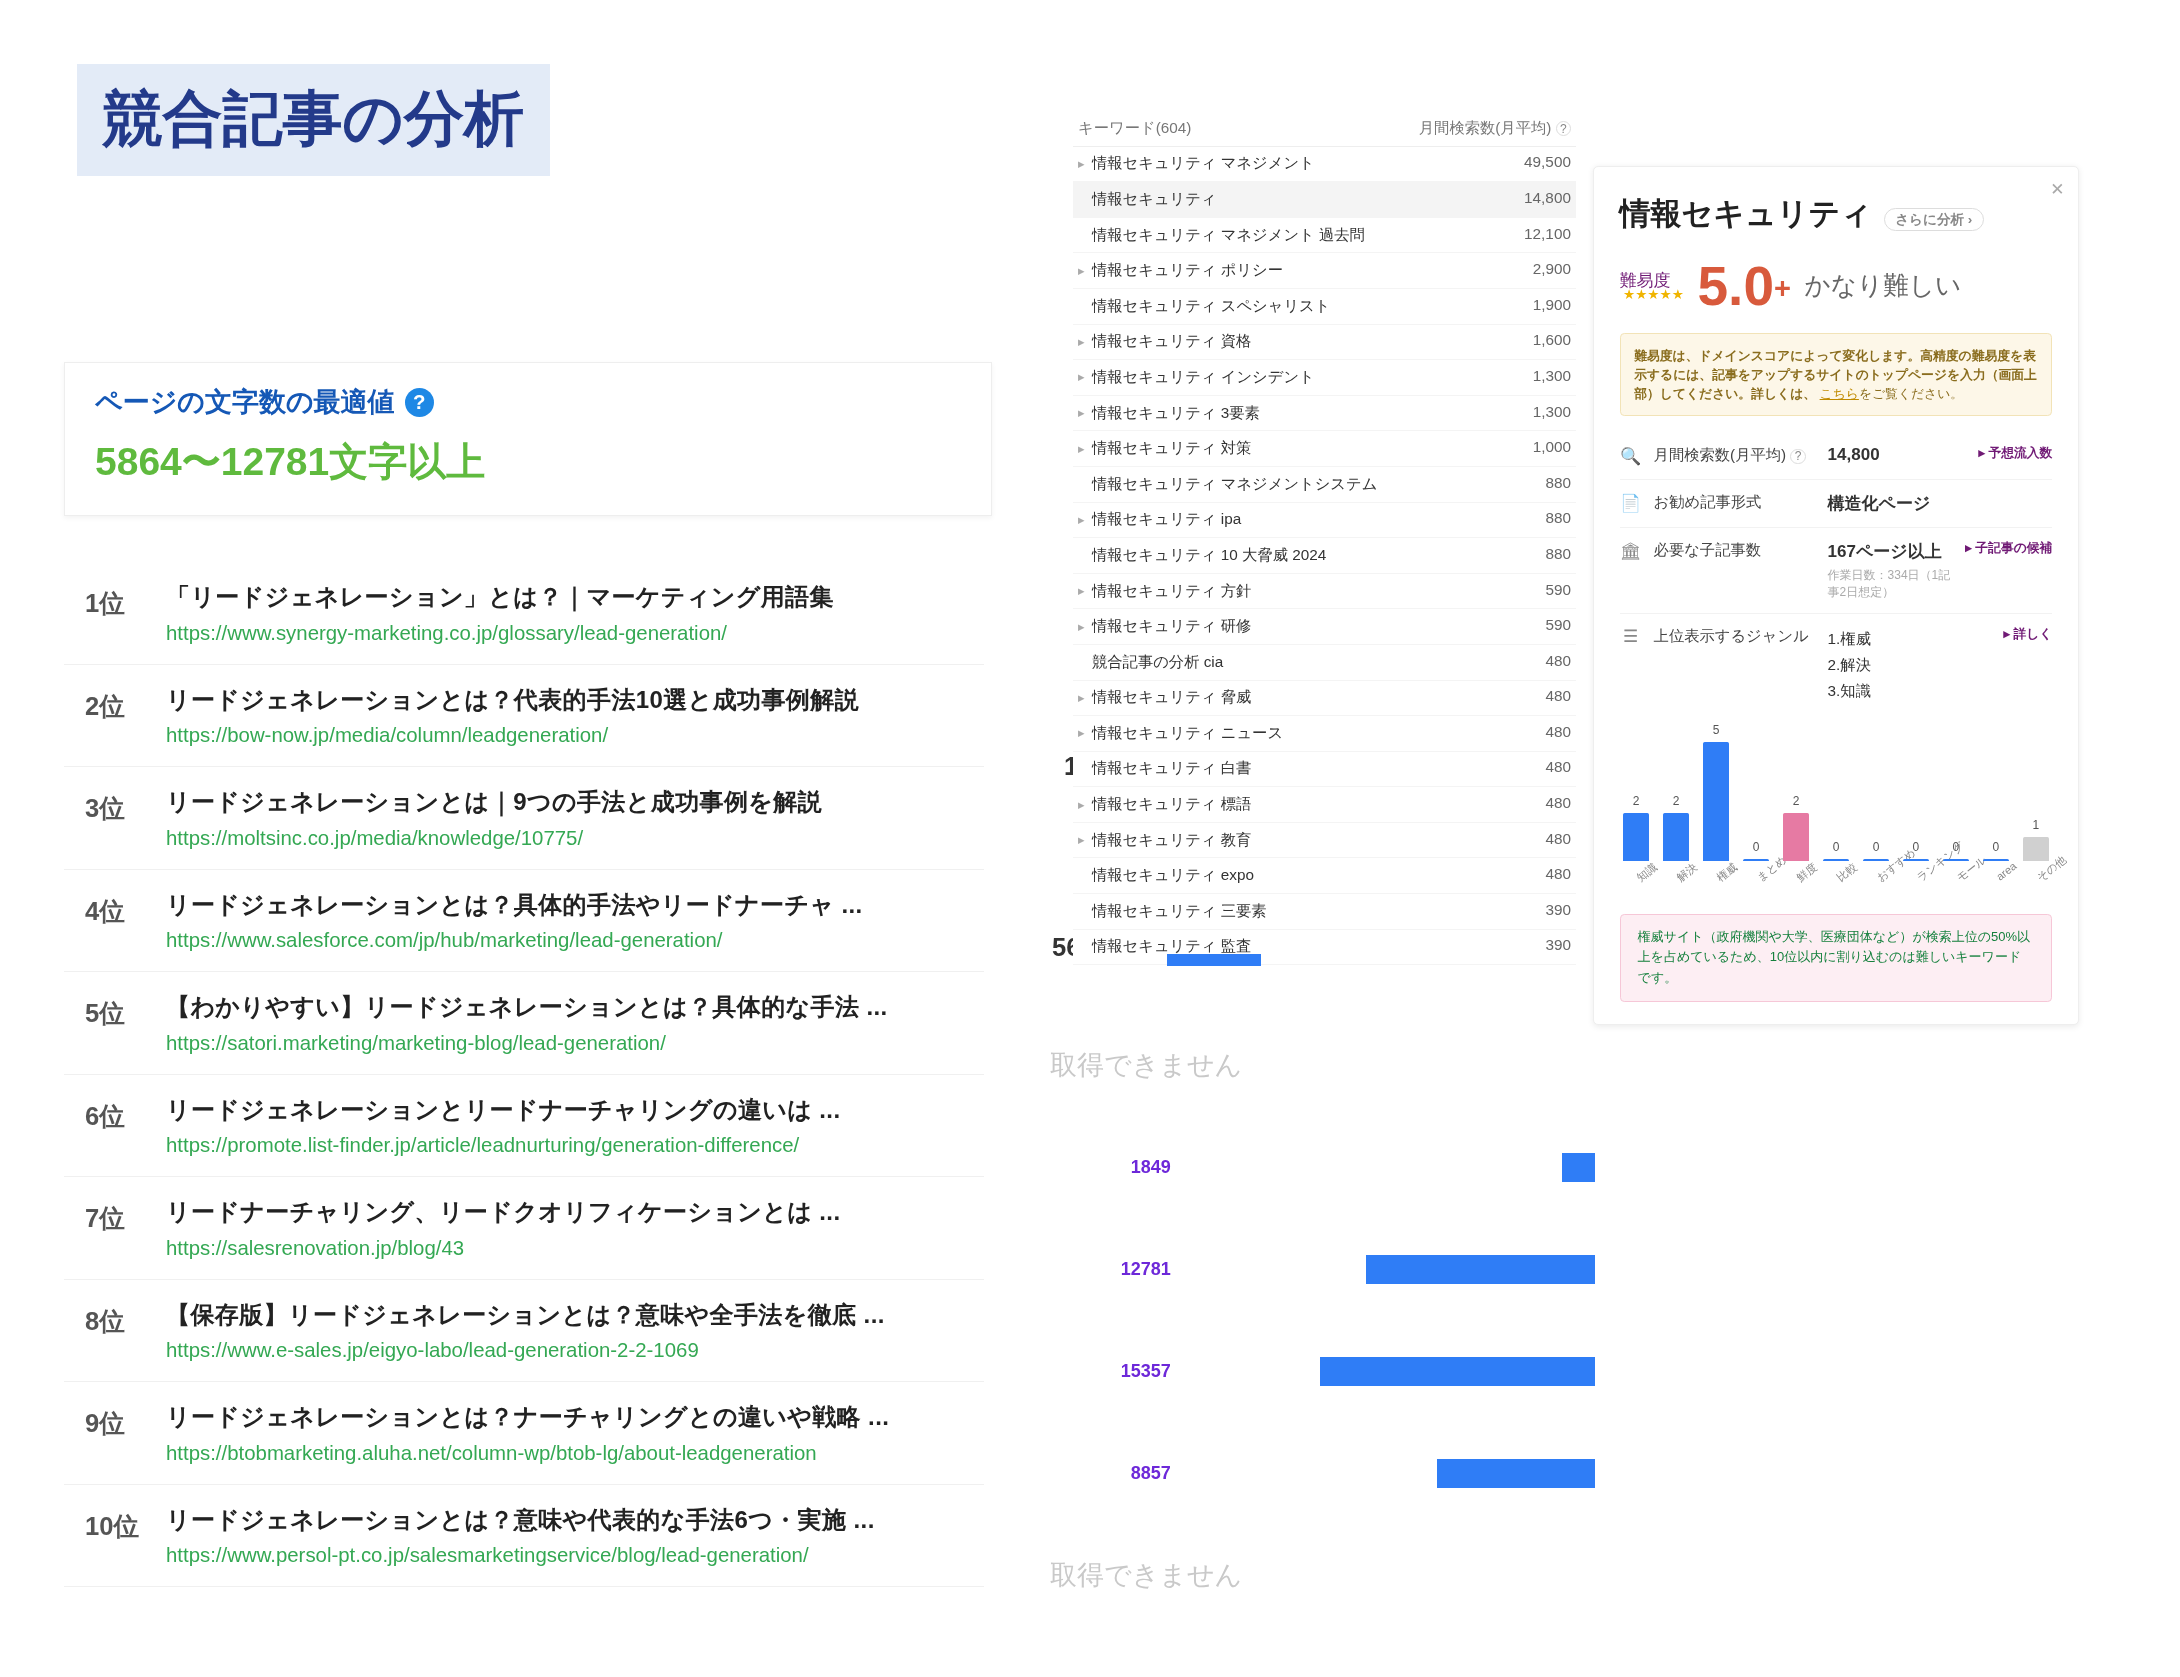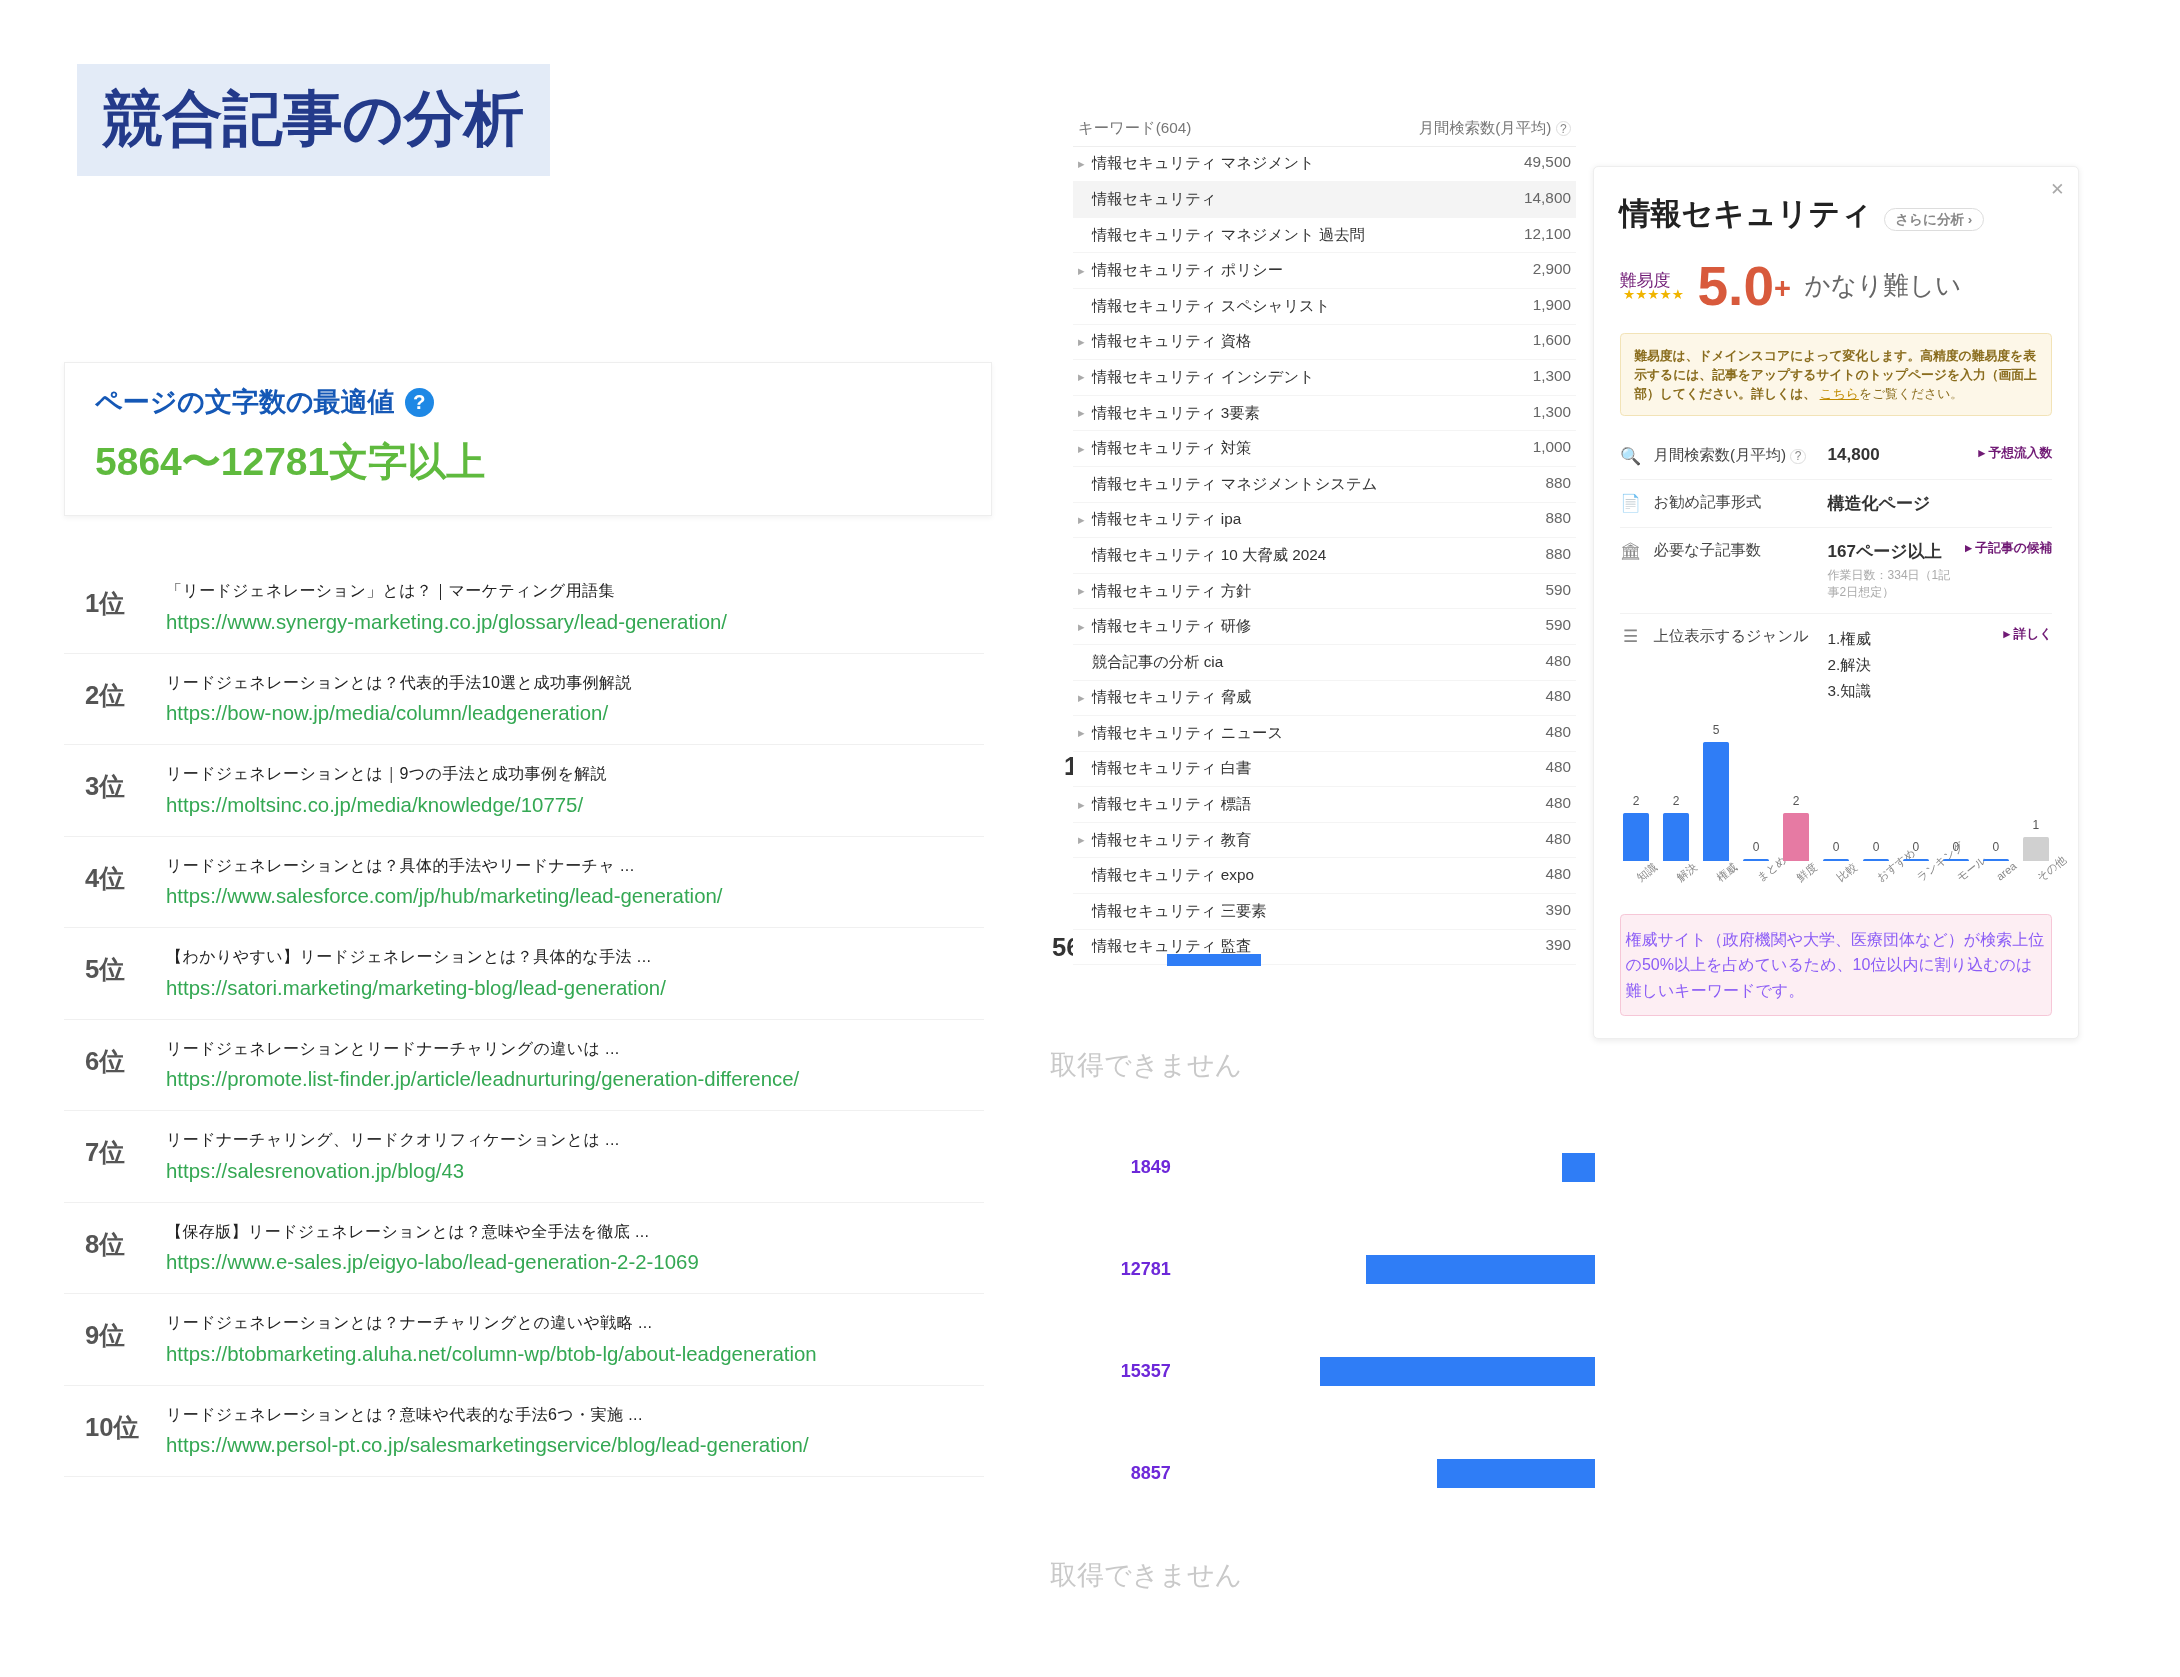--- a/index.html
+++ b/index.html
@@ -29,21 +29,21 @@
     padding: 21px 30px 25.6px 30px;
     background:#fff;
   }
   .wc-title { color:#1558b6; font-weight:700; font-size:27px; display:flex; align-items:center; gap:10.2px;}
   .wc-title .q { width:29px;height:29px;border-radius:50%;background:#1e88e5;color:#fff;display:inline-flex;align-items:center;justify-content:center;font-size:20.4px;font-weight:700;}
   .wc-value { color:#5fba3e; font-weight:800; font-size:39px; margin-top:15.3px;}
   .rankings { position:absolute; left:64px; top:562px; width:920px;}
   .rank-row { display:flex; align-items:flex-start; padding:19px 0; border-bottom:0.9px solid #f0f0f0;}
   .rank-pos { width:102px; font-size:25.6px; font-weight:600; color:#555; padding-top:5.1px; padding-left:21px;}
   .rank-body { flex:1; }
-  .rank-title { font-size:16px; font-weight:400; color:#222; letter-spacing:0.4px;}
+  .rank-title { font-size:24px; font-weight:700; color:#222; letter-spacing:0.4px;}
   .rank-url { font-size:20.4px; color:#34a853; margin-top:8.5px; word-break:break-all;}
   .bars-col { position:absolute; left:1050px; top:1014px; width:545px;}
   .bar-row { height:102px; display:flex; align-items:center; font-size:18px; font-weight:600; color:#6d28d9;justify-content:space-between; }
   .bar-row.na { color:#c9c9c9; font-weight:500; font-size:27px; justify-content:flex-start;}
   .bar-val { width:136px; text-align:right; padding-right:15.3px;}
   .bar-bar { height:29px; background:#2f7df6;}
   
   .kw-panel { position:absolute; left:1073px; top:111px; width:503px; background:#fff;}
   .kw-head { display:flex; justify-content:space-between; padding:6.8px 5.1px; color:#777; font-size:15.3px; border-bottom:0.9px solid #eee;}
   .kw-row { display:flex; justify-content:space-between; padding:6.8px 5.1px 6.8px 19px; font-size:15.3px; color:#333; border-bottom:0.9px solid #f4f4f4; position:relative;}
@@ -75,21 +75,21 @@
   .metric-hint { color:#888; font-size:12px; border:0.9px solid #ddd; border-radius:50%; width:15.3px;height:15.3px;display:inline-flex;align-items:center;justify-content:center;}
   .genre-list div { font-size:15.3px; font-weight:500; color:#333; line-height:1.7;}
   
   .d-chart { position:relative; height:162px; margin-top:15.3px; display:flex; align-items:flex-end; gap:13.6px; padding:0 3.4px;}
   .d-col { flex:1; display:flex; flex-direction:column; align-items:center;}
   .d-bar { width:25.6px; background:#2f7df6; border-radius:1.7px 1.7px 0 0; position:relative;}
   .d-bar.red { background:#e67aa3;}
   .d-bar.gray { background:#d0d0d0;}
   .d-bar .top { position:absolute; top:-19px; left:50%; transform:translateX(-50%); font-size:12px; color:#555;}
   .d-cat { font-size:11px; color:#888; margin-top:6.8px; transform:rotate(-38deg); transform-origin:top right; white-space:nowrap; height:25.6px; width:8.5px;}
-  .pink-note { background:#fdeef3; border:0.9px solid #f6c7d7; border-radius:4.3px; padding:12px 5px; font-size:16px; color:#8b5cf6; margin-top:20.4px; line-height:1.6;}
+  .pink-note { background:#fdeef3; border:0.9px solid #f6c7d7; border-radius:4.3px; padding:12px 17px; font-size:13px; color:#15803d; margin-top:20.4px; line-height:1.6;}
   .partial-vals { position:absolute; left:1050px; top:613px; width:60px;}
   .partial-vals div { font-size:25.6px; font-weight:600; color:#333; text-align:right; padding-right:3.4px; height:102px; display:flex; align-items:center; justify-content:flex-end;}
   .partial-top { position:absolute; left:1052px; top:933px; font-size:25.6px; font-weight:700;}
   .partial-top .bar{display:inline-block;width:34px;height:20.4px;background:#2f7df6;vertical-align:middle;}
 </style>
 </head>
 <body>
 
 <div class="main-title">競合記事の分析</div>
 

